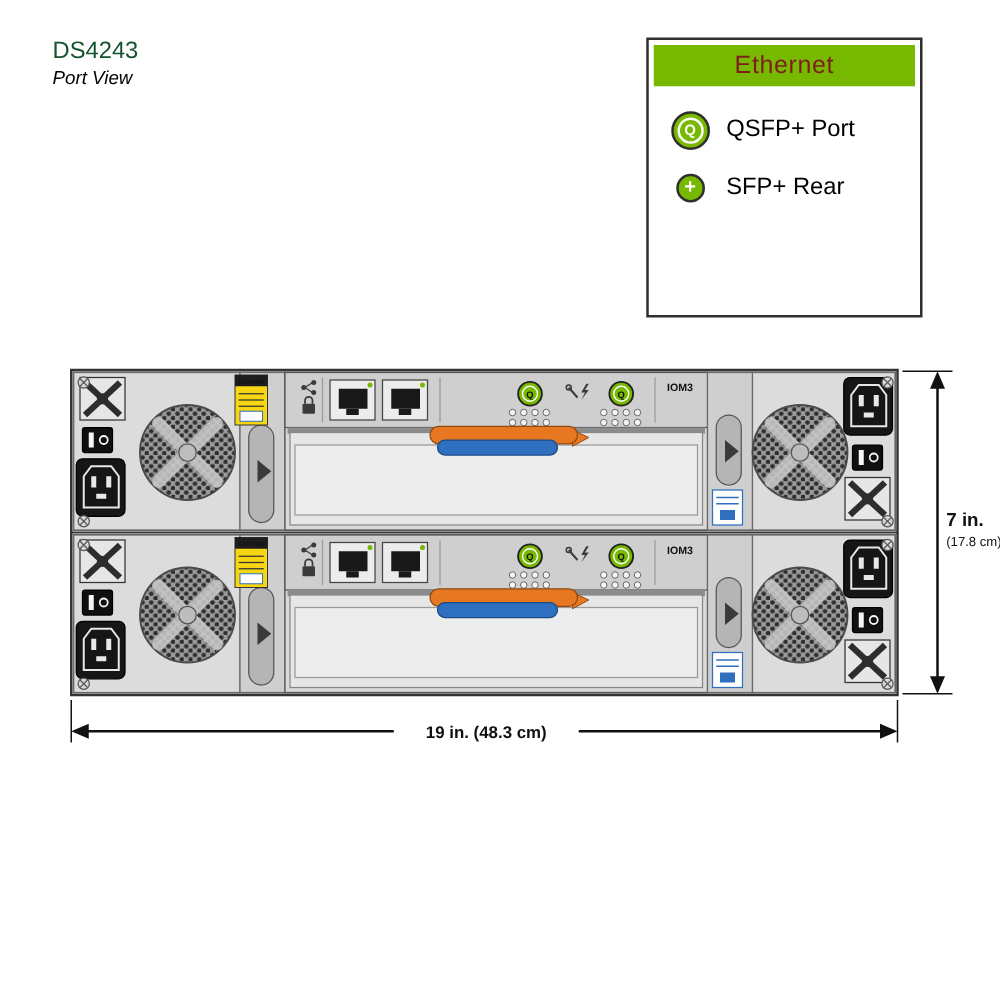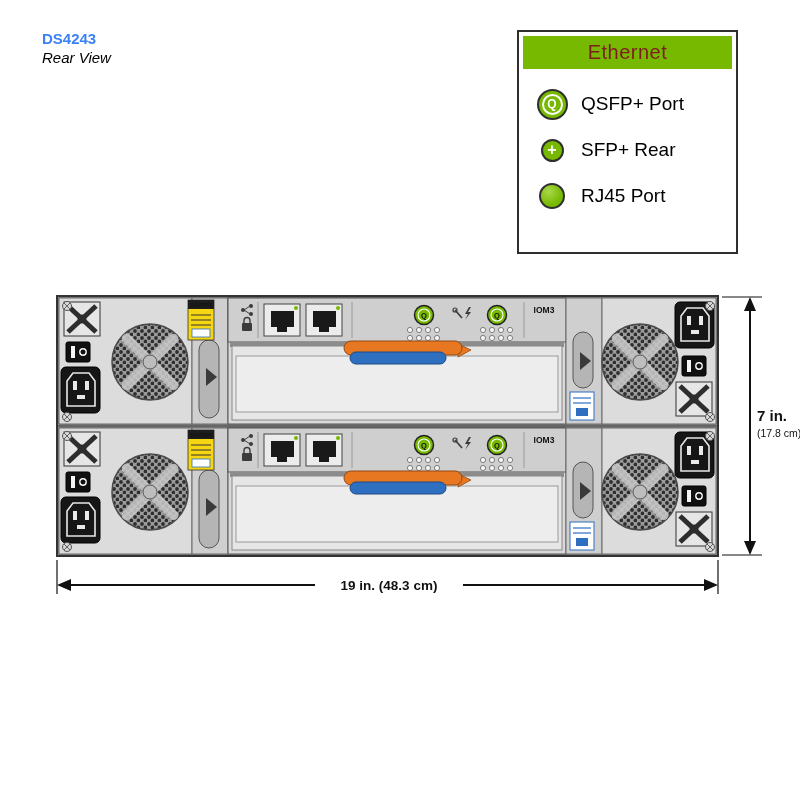--- a/index.html
+++ b/index.html
@@ -4,21 +4,21 @@
 <style>
   * { margin: 0; padding: 0; box-sizing: border-box; }
   body { background: #ffffff; font-family: "Liberation Sans", sans-serif; }
   .page {
     position: relative; width: 800px; height: 800px; background: #fff; overflow: hidden;
   }
   svg text { font-family: "Liberation Sans", sans-serif; fill: #111; }
 
   
   .title-block { position: absolute; left: 42px; top: 30px; }
-  .title-block .model { font-size: 15px; font-weight: bold; color: #3b82f6; }
+  .title-block .model { font-size: 19px; font-weight: normal; color: #14532d; }
   .title-block .view  { font-size: 15px; font-style: italic; color: #000; margin-top: 2px; }
 
   
   .legend {
     position: absolute; left: 517px; top: 30px; width: 221px; height: 224px;
     background: #fff; border: 2px solid #2f2f2f;
   }
   .legend-header {
     margin: 4px 4px 0 4px; height: 33px; background: var(--accent, #76B900);
     color: #7f1d1d; font-size: 20px; display: flex; align-items: center; justify-content: center;
@@ -291,21 +291,21 @@
       <line x1="69" y1="585" x2="706" y2="585" stroke="#111" stroke-width="2"></line>
       <polygon points="57,585 71,579 71,591" fill="#111"></polygon>
       <polygon points="718,585 704,579 704,591" fill="#111"></polygon>
       <rect x="315" y="573" width="148" height="24" fill="#fff"></rect>
       <text x="389" y="590" font-size="13.5" font-weight="600" text-anchor="middle">19 in. (48.3 cm)</text>
     </g>
   </svg>
 
   <div class="title-block">
     <div class="model">DS4243</div>
-    <div class="view">Rear View</div>
+    <div class="view">Port View</div>
   </div>
 
   <div class="legend">
     <div class="legend-header">Ethernet</div>
     <div class="legend-rows">
 
       <div class="legend-row">
         <span class="icon-slot">
           <span class="icon-qsfp">
             <span class="icon-qsfp-inner">
@@ -316,23 +316,17 @@
         <span class="legend-label">QSFP+ Port</span>
       </div>
 
       <div class="legend-row">
         <span class="icon-slot">
           <span class="icon-sfp">+</span>
         </span>
         <span class="legend-label">SFP+ Rear</span>
       </div>
 
-      <div class="legend-row">
-        <span class="icon-slot">
-          <span class="icon-rj45"></span>
-        </span>
-        <span class="legend-label">RJ45 Port</span>
-      </div>
 
     </div>
   </div>
 
 </div>
 
 </body></html>

